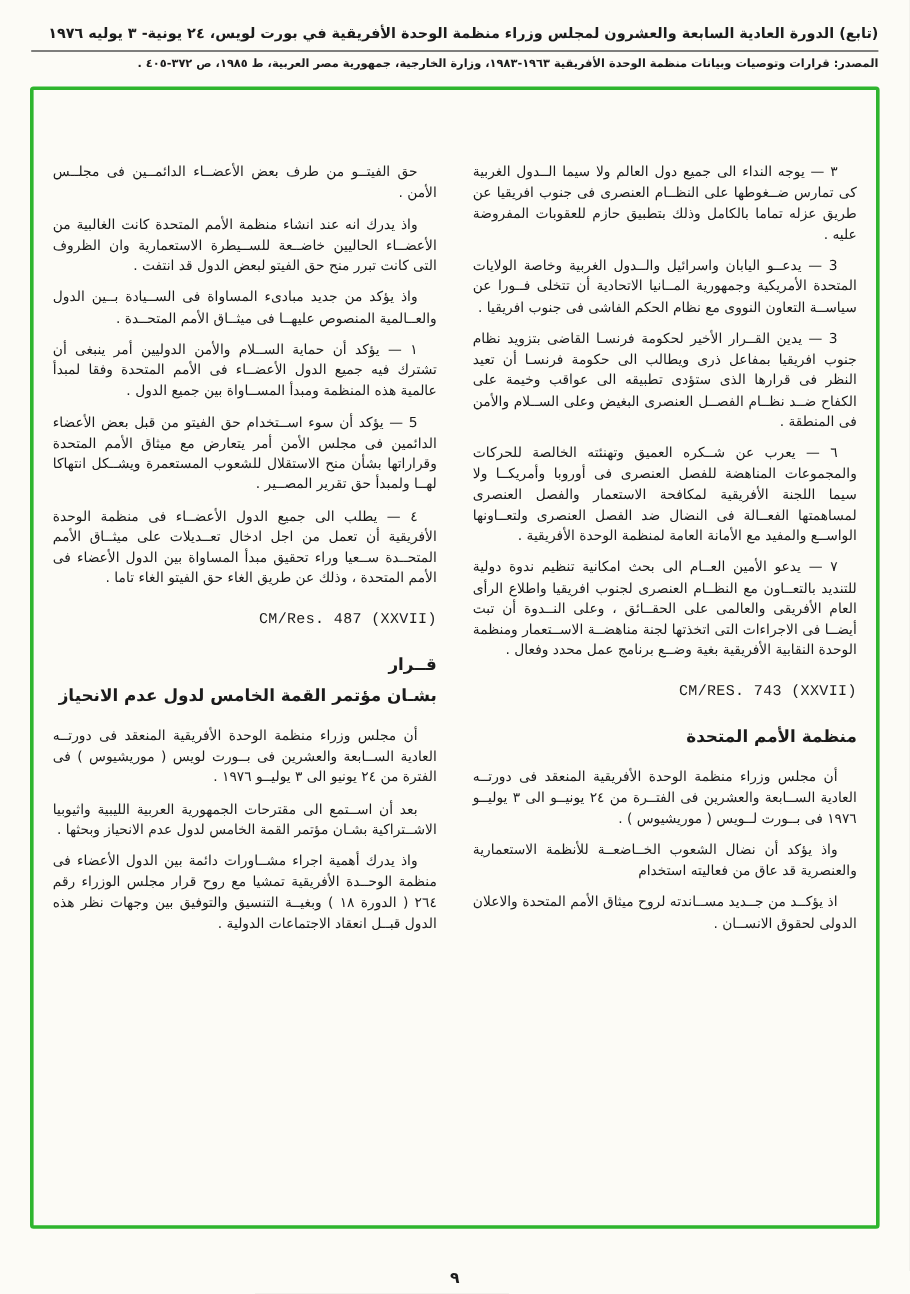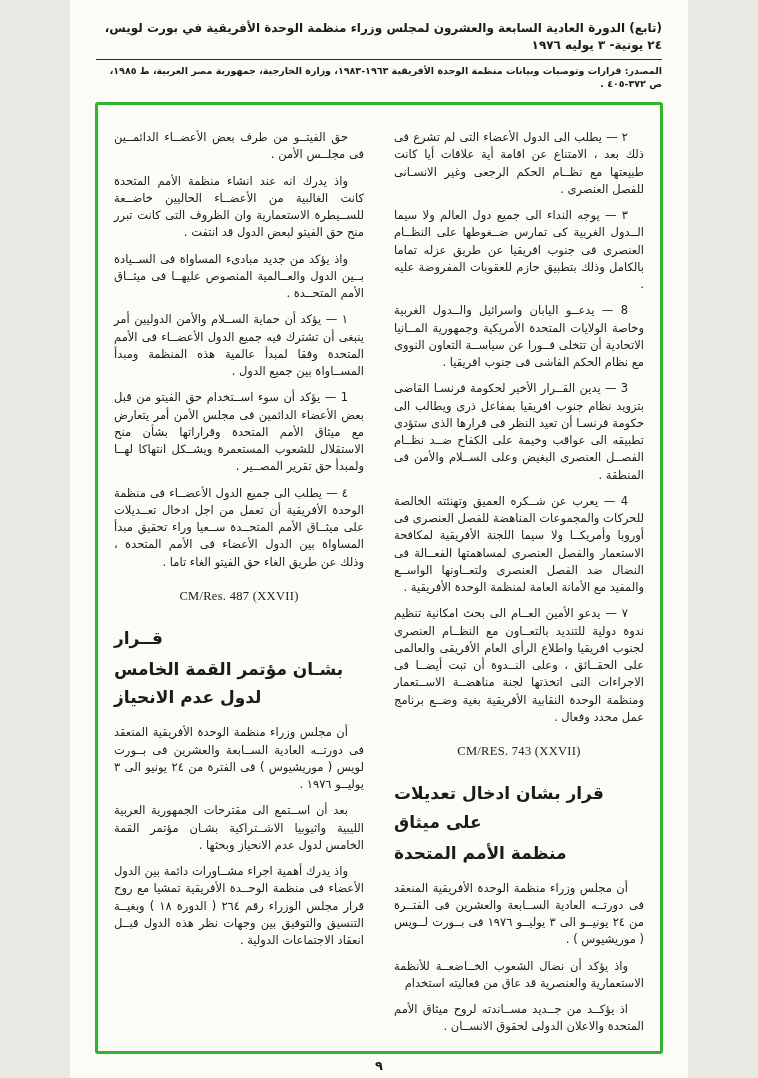--- a/index.html
+++ b/index.html
@@ -1,18 +1,18 @@
 <!DOCTYPE html>
 <html lang="ar" style="--border-green: #2eb52e;"><head>
 <meta charset="utf-8">
 <style>
   * { box-sizing: border-box; margin: 0; padding: 0; }
   html, body { background: #e9e8e3; }
   .page {
-    width: 618px;
+    width: 758px;
     height: 1078px;
     margin: 0 auto;
     background: #fcfbf6;
     font-family: "DejaVu Sans", sans-serif;
     color: #1b1b1b;
     position: relative;
     overflow: hidden;
   }
   .page-header {
     direction: rtl;
@@ -47,38 +47,39 @@
     direction: rtl;
     gap: 30px;
     height: 100%;
   }
   .column {
     flex: 1 1 0;
     direction: rtl;
     text-align: justify;
     font-size: 11.5px;
     line-height: 1.5;
+    margin-top: 36px;
   }
   .para {
     margin-bottom: 9px;
     text-indent: 16px;
   }
   .res-code {
     direction: ltr;
-    text-align: center;
-    font-family: Liberation Serif, serif;
+    text-align: right;
+    font-family: Liberation Mono, monospace;
     font-size: 12.5px;
     letter-spacing: 0.3px;
     margin: 16px 0 18px 0;
     text-indent: 0;
   }
   .res-title {
-    text-align: left;
+    text-align: right;
     font-weight: bold;
-    font-size: 17px;
+    font-size: 14px;
     line-height: 1.7;
     margin: 2px 0;
     text-indent: 0;
   }
   .title-gap { height: 10px; }
   .page-number {
     position: absolute;
     bottom: 5px;
     left: 0;
     right: 0;
@@ -95,43 +96,41 @@
 
   <header class="page-header">
     <div class="header-line1">(تابع) الدورة العادية السابعة والعشرون لمجلس وزراء منظمة الوحدة الأفريقية في بورت لويس، ٢٤ يونية- ٣ يوليه ١٩٧٦</div>
     <div class="header-line2">المصدر: قرارات وتوصيات وبيانات منظمة الوحدة الأفريقية ١٩٦٣-١٩٨٣، وزارة الخارجية، جمهورية مصر العربية، ط ١٩٨٥، ص ٣٧٢-٤٠٥ .</div>
   </header>
 
   <main class="content-box">
     <div class="columns">
 
       <section class="column">
-        <p class="para">٢ — يطلب الى الدول الأعضاء التى لم تشرع فى ذلك بعد ، الامتناع عن اقامة أية علاقات أيا كانت طبيعتها مع نظــام الحكم الرجعى وغير الانسـانى للفصل العنصرى .</p>
         <p class="para">٣ — يوجه النداء الى جميع دول العالم ولا سيما الــدول الغربية كى تمارس ضــغوطها على النظــام العنصرى فى جنوب افريقيا عن طريق عزله تماما بالكامل وذلك بتطبيق حازم للعقوبات المفروضة عليه .</p>
-        <p class="para">8 — يدعــو اليابان واسرائيل والــدول الغربية وخاصة الولايات المتحدة الأمريكية وجمهورية المــانيا الاتحادية أن تتخلى فــورا عن سياســة التعاون النووى مع نظام الحكم الفاشى فى جنوب افريقيا .</p>
+        <p class="para">3 — يدعــو اليابان واسرائيل والــدول الغربية وخاصة الولايات المتحدة الأمريكية وجمهورية المــانيا الاتحادية أن تتخلى فــورا عن سياســة التعاون النووى مع نظام الحكم الفاشى فى جنوب افريقيا .</p>
         <p class="para">3 — يدين القــرار الأخير لحكومة فرنسـا القاضى بتزويد نظام جنوب افريقيا بمفاعل ذرى ويطالب الى حكومة فرنسـا أن تعيد النظر فى قرارها الذى ستؤدى تطبيقه الى عواقب وخيمة على الكفاح ضــد نظــام الفصــل العنصرى البغيض وعلى الســلام والأمن فى المنطقة .</p>
-        <p class="para">4 — يعرب عن شــكره العميق وتهنئته الخالصة للحركات والمجموعات المناهضة للفصل العنصرى فى أوروبا وأمريكــا ولا سيما اللجنة الأفريقية لمكافحة الاستعمار والفصل العنصرى لمساهمتها الفعــالة فى النضال ضد الفصل العنصرى ولتعــاونها الواســع والمفيد مع الأمانة العامة لمنظمة الوحدة الأفريقية .</p>
+        <p class="para">٦ — يعرب عن شــكره العميق وتهنئته الخالصة للحركات والمجموعات المناهضة للفصل العنصرى فى أوروبا وأمريكــا ولا سيما اللجنة الأفريقية لمكافحة الاستعمار والفصل العنصرى لمساهمتها الفعــالة فى النضال ضد الفصل العنصرى ولتعــاونها الواســع والمفيد مع الأمانة العامة لمنظمة الوحدة الأفريقية .</p>
         <p class="para">٧ — يدعو الأمين العــام الى بحث امكانية تنظيم ندوة دولية للتنديد بالتعــاون مع النظــام العنصرى لجنوب افريقيا واطلاع الرأى العام الأفريقى والعالمى على الحقــائق ، وعلى النــدوة أن تبت أيضــا فى الاجراءات التى اتخذتها لجنة مناهضــة الاســتعمار ومنظمة الوحدة النقابية الأفريقية بغية وضــع برنامج عمل محدد وفعال .</p>
 
         <div class="res-code">CM/RES. 743 (XXVII)</div>
-        <h2 class="res-title">قرار بشان ادخال تعديلات على ميثاق</h2>
         <h2 class="res-title">منظمة الأمم المتحدة</h2>
         <div class="title-gap"></div>
 
         <p class="para">أن مجلس وزراء منظمة الوحدة الأفريقية المنعقد فى دورتــه العادية الســابعة والعشرين فى الفتــرة من ٢٤ يونيــو الى ٣ يوليــو ١٩٧٦ فى بــورت لــويس ( موريشيوس ) .</p>
         <p class="para">واذ يؤكد أن نضال الشعوب الخــاضعــة للأنظمة الاستعمارية والعنصرية قد عاق من فعاليته استخدام</p>
         <p class="para">اذ يؤكــد من جــديد مســاندته لروح ميثاق الأمم المتحدة والاعلان الدولى لحقوق الانســان .</p>
       </section>
 
       <section class="column">
         <p class="para">حق الفيتــو من طرف بعض الأعضــاء الدائمــين فى مجلــس الأمن .</p>
         <p class="para">واذ يدرك انه عند انشاء منظمة الأمم المتحدة كانت الغالبية من الأعضــاء الحاليين خاضــعة للســيطرة الاستعمارية وان الظروف التى كانت تبرر منح حق الفيتو لبعض الدول قد انتفت .</p>
         <p class="para">واذ يؤكد من جديد مبادىء المساواة فى الســيادة بــين الدول والعــالمية المنصوص عليهــا فى ميثــاق الأمم المتحــدة .</p>
         <p class="para">١ — يؤكد أن حماية الســلام والأمن الدوليين أمر ينبغى أن تشترك فيه جميع الدول الأعضــاء فى الأمم المتحدة وفقا لمبدأ عالمية هذه المنظمة ومبدأ المســاواة بين جميع الدول .</p>
-        <p class="para">1 — يؤكد أن سوء اســتخدام حق الفيتو من قبل بعض الأعضاء الدائمين فى مجلس الأمن أمر يتعارض مع ميثاق الأمم المتحدة وقراراتها بشأن منح الاستقلال للشعوب المستعمرة ويشــكل انتهاكا لهــا ولمبدأ حق تقرير المصــير .</p>
+        <p class="para">5 — يؤكد أن سوء اســتخدام حق الفيتو من قبل بعض الأعضاء الدائمين فى مجلس الأمن أمر يتعارض مع ميثاق الأمم المتحدة وقراراتها بشأن منح الاستقلال للشعوب المستعمرة ويشــكل انتهاكا لهــا ولمبدأ حق تقرير المصــير .</p>
         <p class="para">٤ — يطلب الى جميع الدول الأعضــاء فى منظمة الوحدة الأفريقية أن تعمل من اجل ادخال تعــديلات على ميثــاق الأمم المتحــدة ســعيا وراء تحقيق مبدأ المساواة بين الدول الأعضاء فى الأمم المتحدة ، وذلك عن طريق الغاء حق الفيتو الغاء تاما .</p>
 
         <div class="res-code">CM/Res. 487 (XXVII)</div>
         <h2 class="res-title">قــرار</h2>
         <h2 class="res-title">بشـان مؤتمر القمة الخامس لدول عدم الانحياز</h2>
         <div class="title-gap"></div>
 
         <p class="para">أن مجلس وزراء منظمة الوحدة الأفريقية المنعقد فى دورتــه العادية الســابعة والعشرين فى بــورت لويس ( موريشيوس ) فى الفترة من ٢٤ يونيو الى ٣ يوليــو ١٩٧٦ .</p>
         <p class="para">بعد أن اســتمع الى مقترحات الجمهورية العربية الليبية واثيوبيا الاشــتراكية بشـان مؤتمر القمة الخامس لدول عدم الانحياز وبحثها .</p>
         <p class="para">واذ يدرك أهمية اجراء مشــاورات دائمة بين الدول الأعضاء فى منظمة الوحــدة الأفريقية تمشيا مع روح قرار مجلس الوزراء رقم ٢٦٤ ( الدورة ١٨ ) وبغيــة التنسيق والتوفيق بين وجهات نظر هذه الدول قبــل انعقاد الاجتماعات الدولية .</p>

